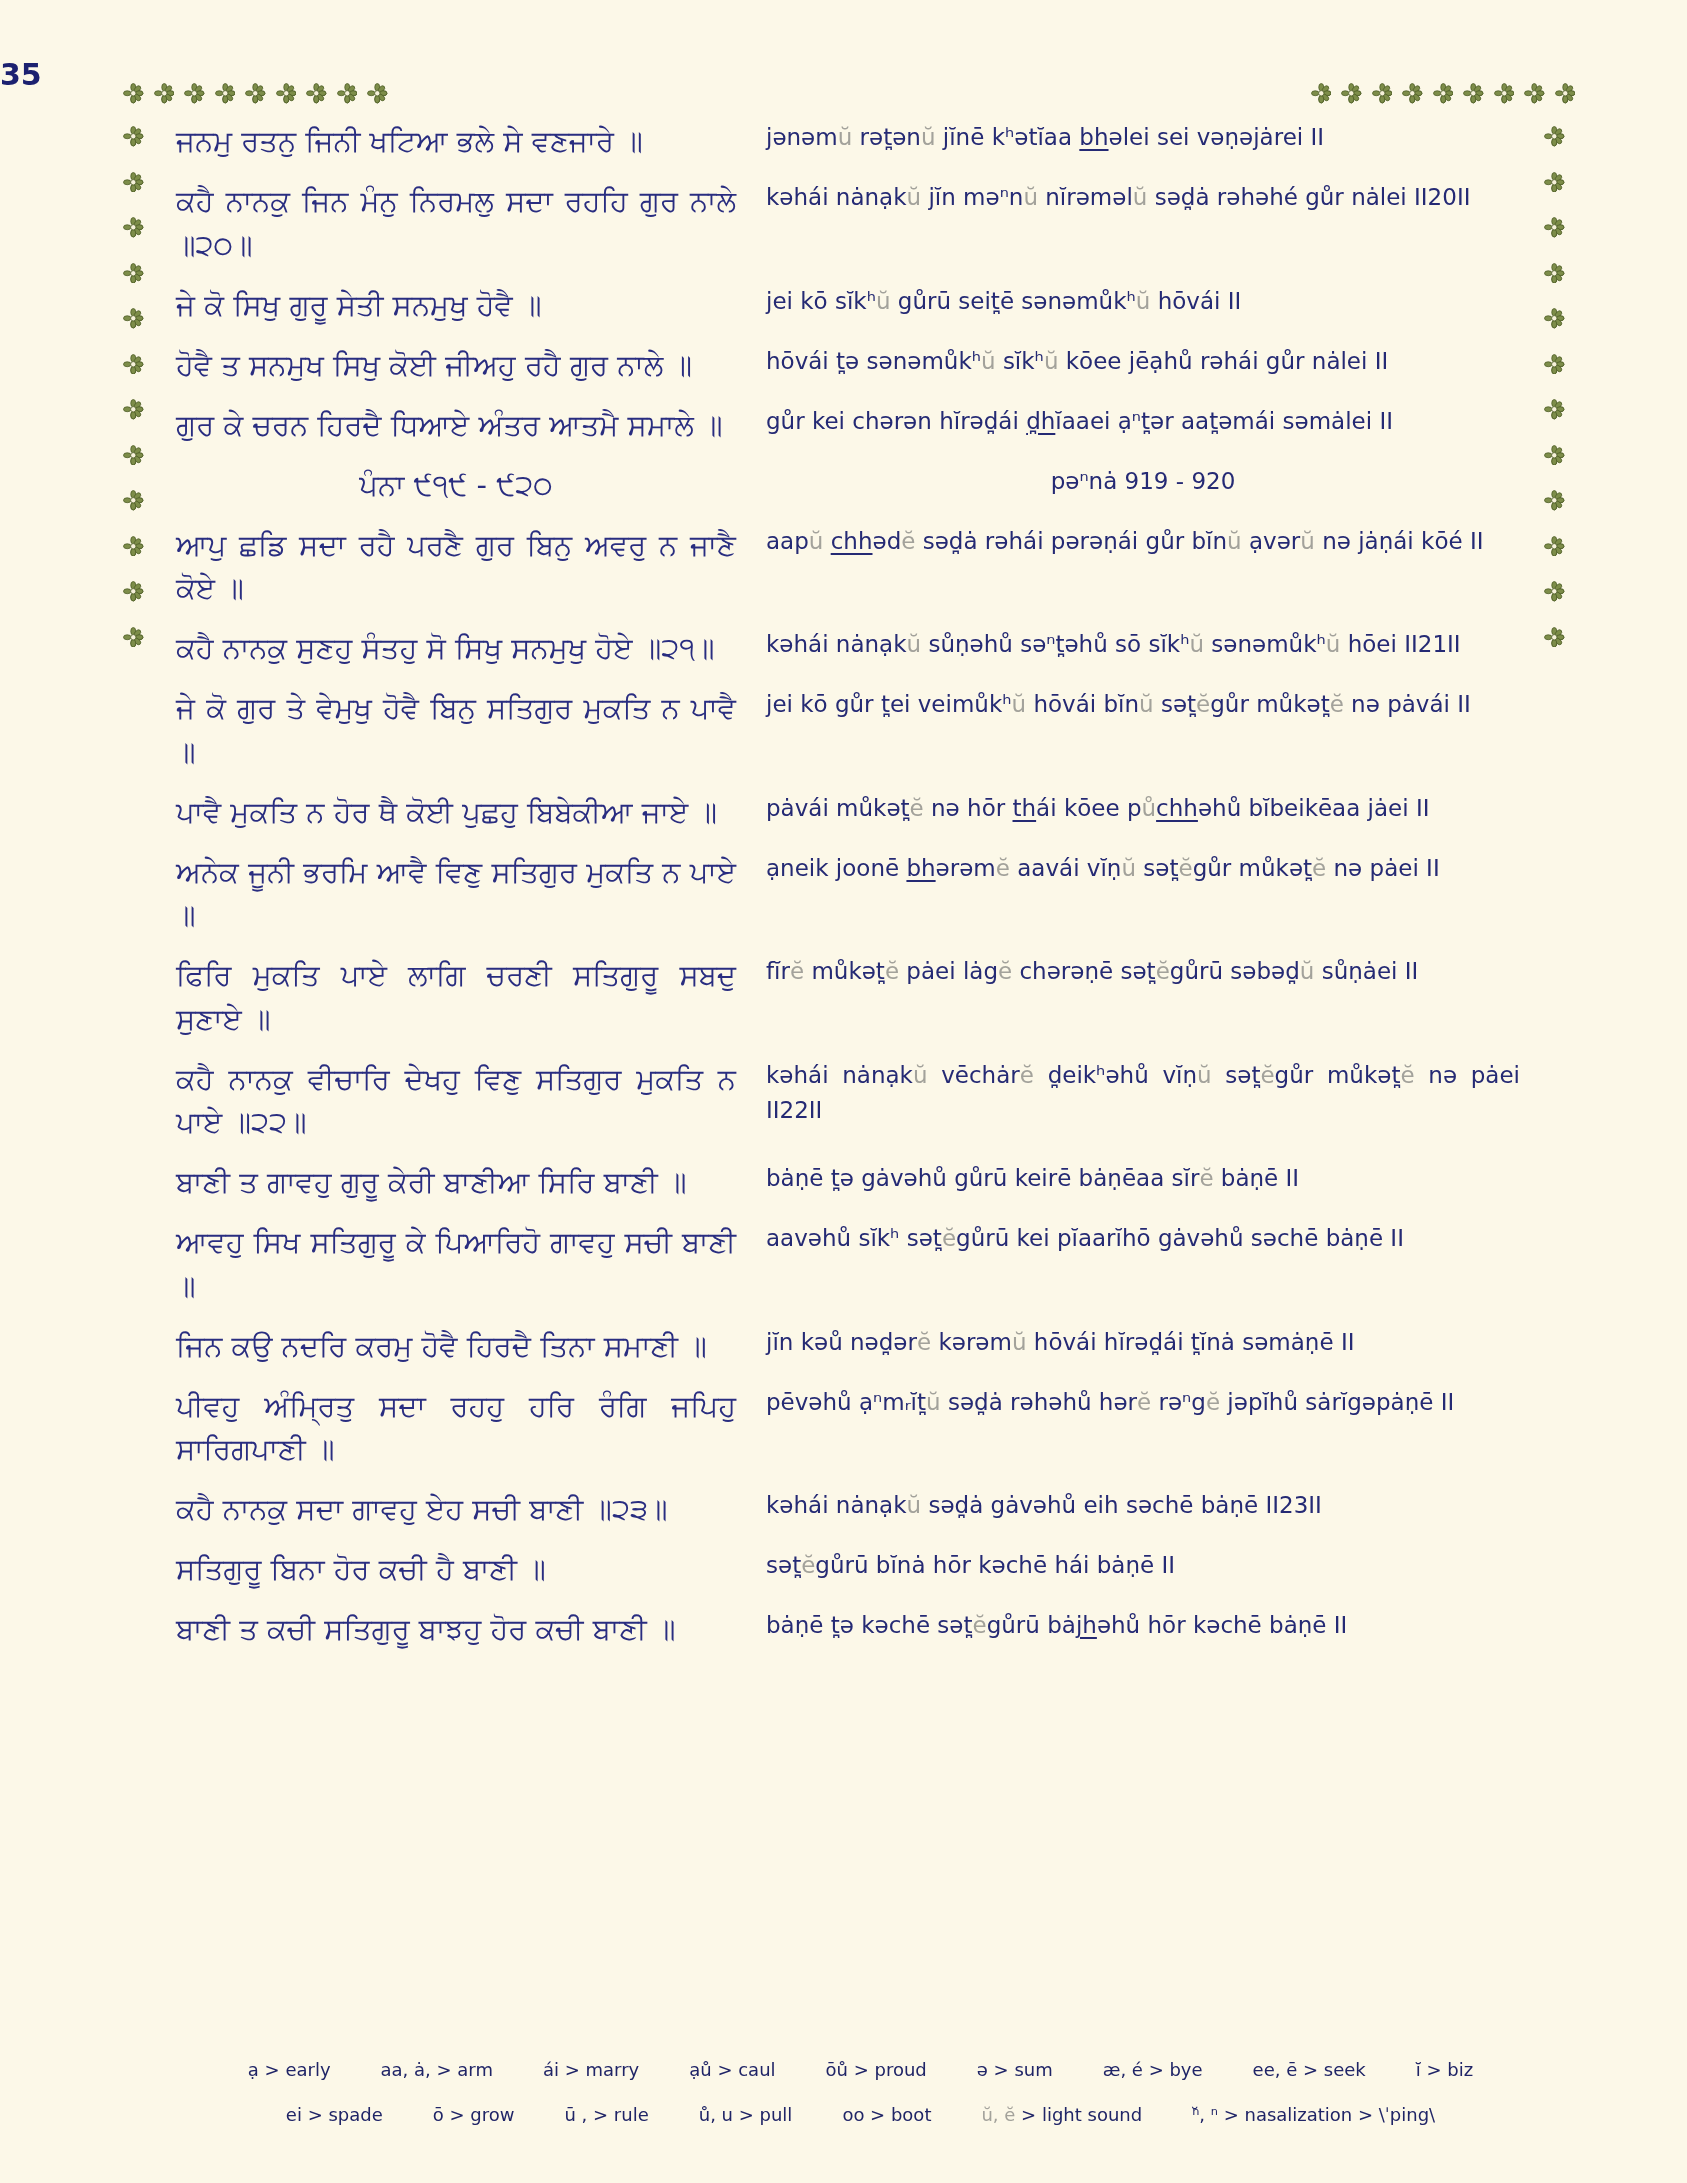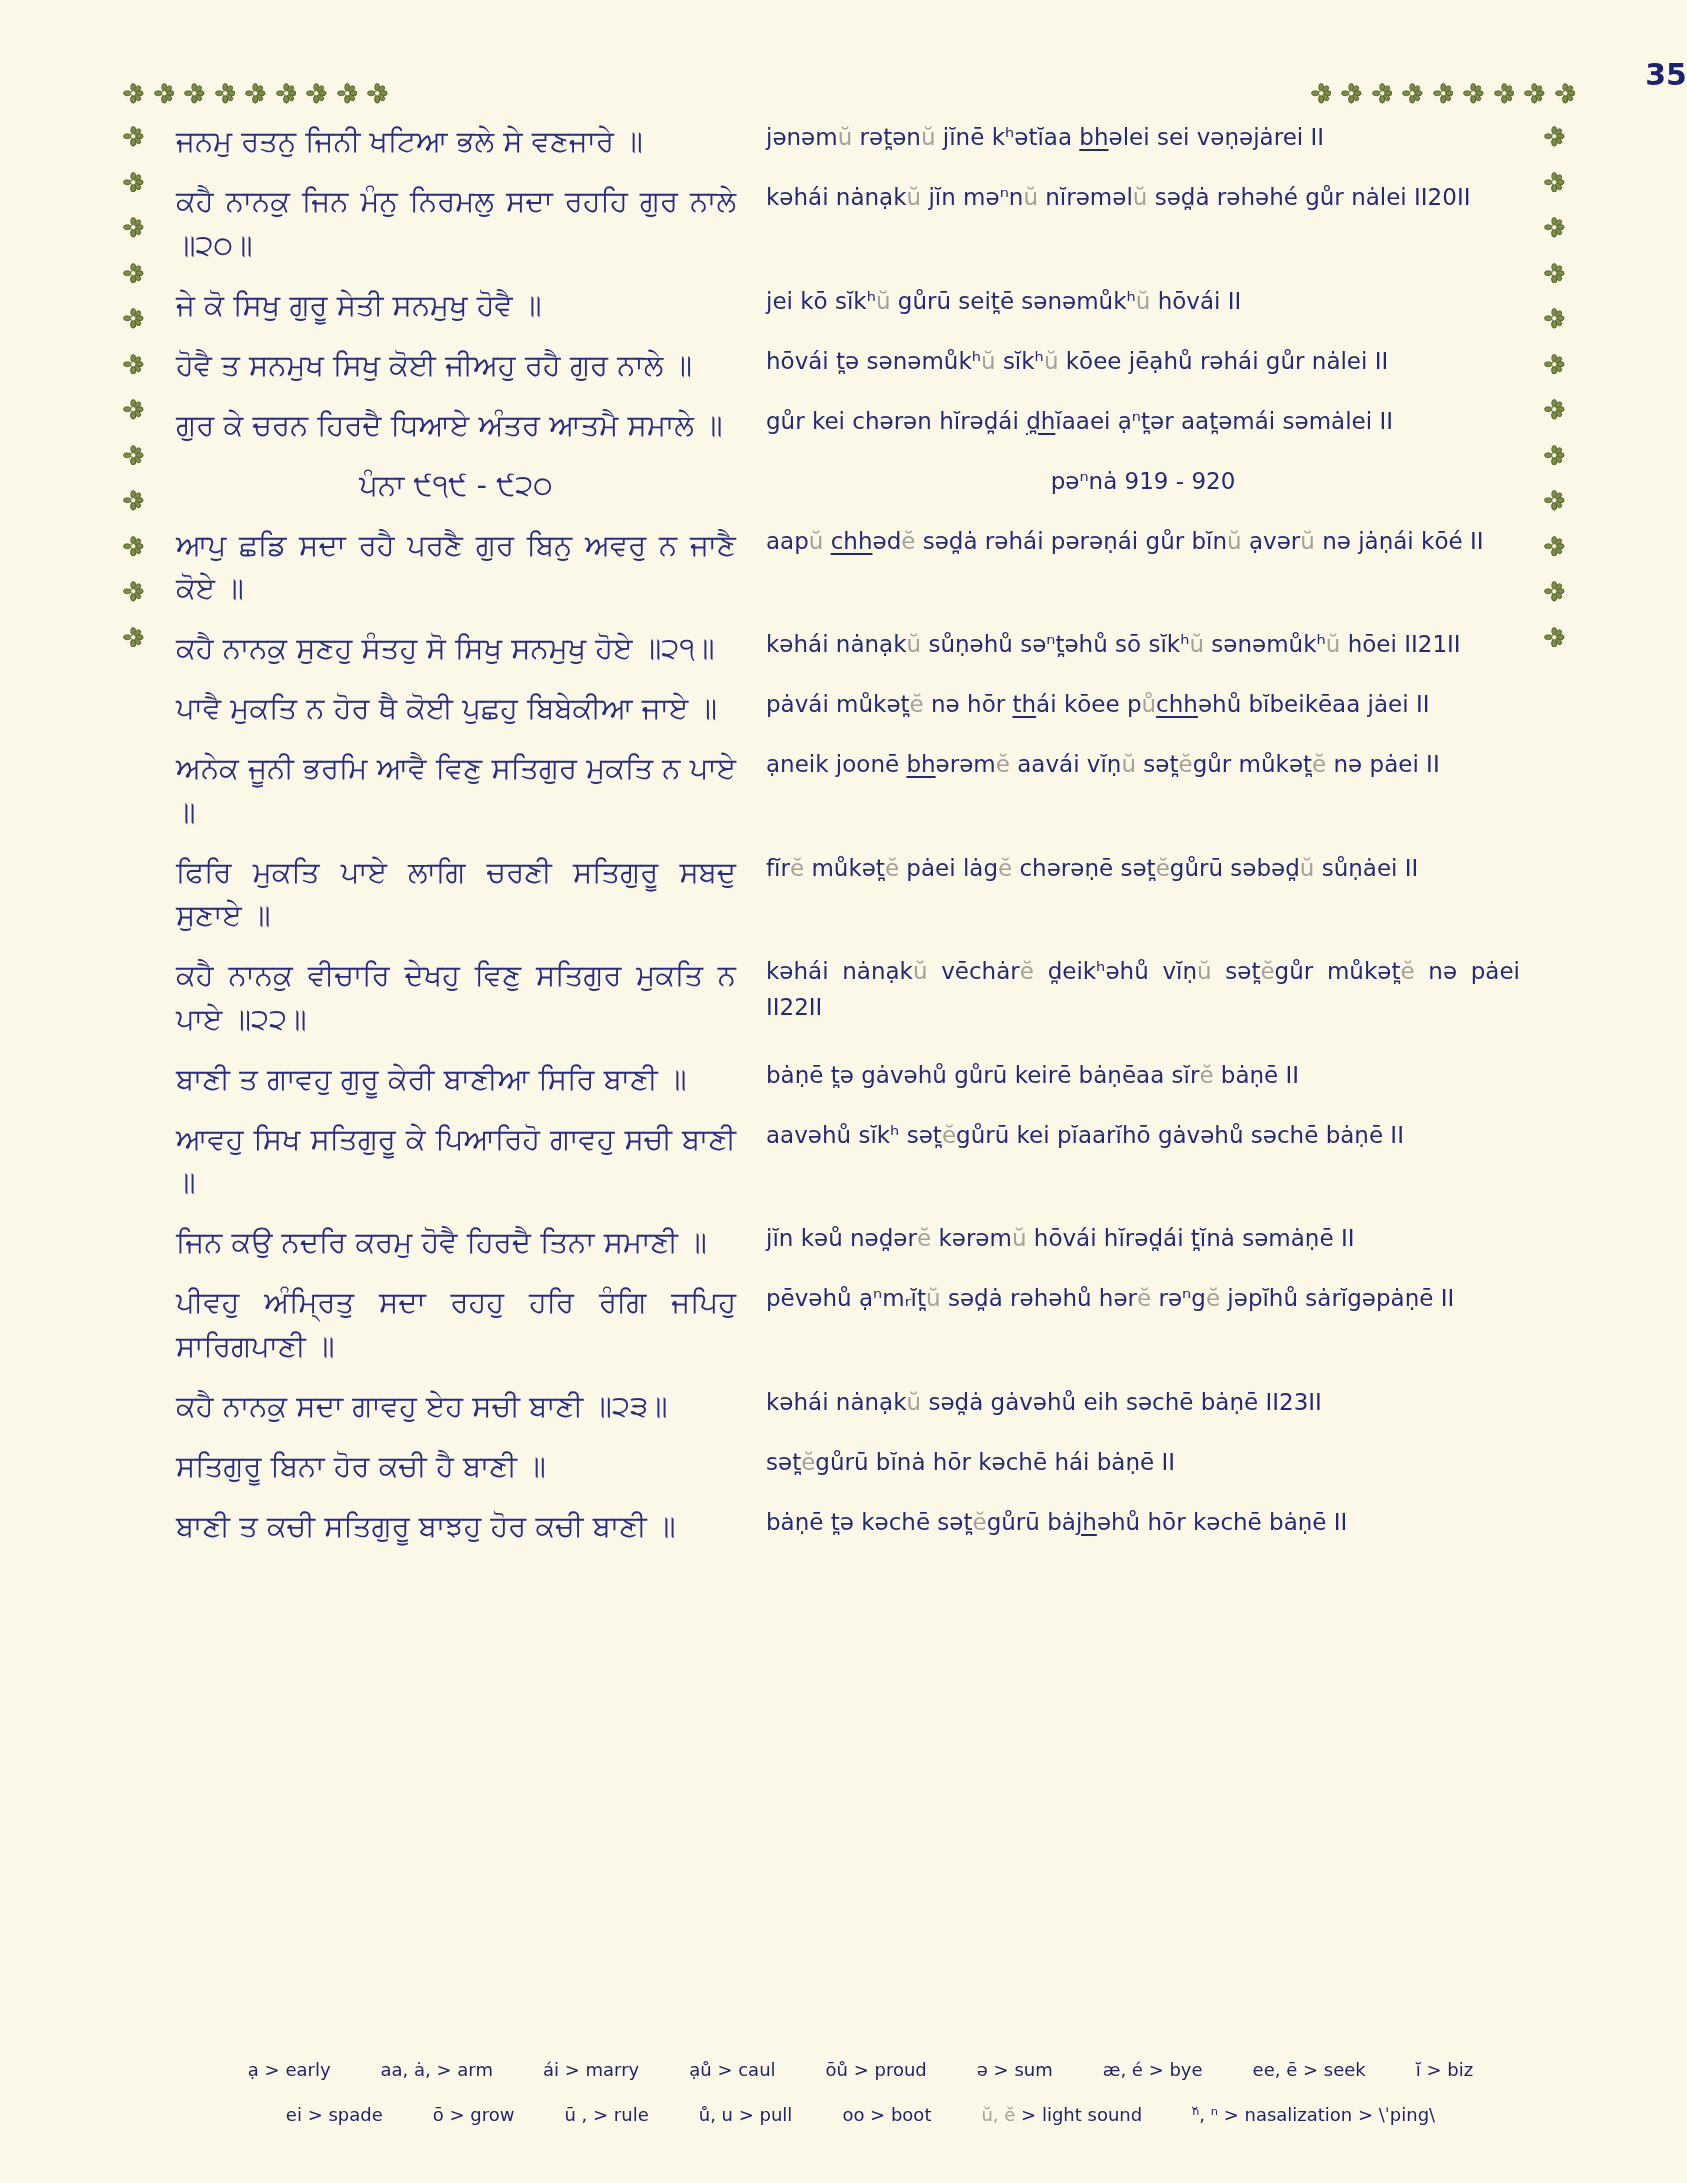--- a/index.html
+++ b/index.html
@@ -1,18 +1,18 @@
 <!DOCTYPE html>
 <html style="font-size:10.6px"><head>
 <meta charset="utf-8">
 <style>
   html,body{margin:0;padding:0}
   .page{position:relative;width:1687px;height:2183px;background:#fcf8e8;
         font-family:"DejaVu Sans",sans-serif;color:#2b2e7d;overflow:hidden}
-  .pageno{position:absolute;top:57px;left:0;width:100%;text-align:right;
+  .pageno{position:absolute;top:57px;left:0;width:100%;text-align:left;
           font-size:30px;font-weight:600;color:#1c2170}
   .orn{position:absolute;display:flex}
   .orn-row-left{left:123px;top:83px;gap:10px}
   .orn-row-right{right:112px;top:83px;gap:10px}
   .orn-col-left{left:123px;top:126px;flex-direction:column;gap:25px}
   .orn-col-right{left:1544px;top:126px;flex-direction:column;gap:25px}
   .fl{width:20.5px;height:20.5px;flex:0 0 auto}
   .content{position:absolute;left:176px;top:120px;width:1344px}
   .vrow{display:flex;gap:30px;margin-bottom:16.5px}
   .gur{width:560px;font-size:29px;line-height:1.5;text-align:justify;color:#292d80}
@@ -213,20 +213,24 @@
       </div>
       <div class="vrow">
         <div class="gur">ਆਪੁ ਛਡਿ ਸਦਾ ਰਹੈ ਪਰਣੈ ਗੁਰ ਬਿਨੁ ਅਵਰੁ ਨ ਜਾਣੈ ਕੋਏ ॥</div>
         <div class="rom">aap<span class="gray">ŭ</span> <span class="ul">chh</span>əd<span class="gray">ĕ</span> səd̪ȧ  rəhái  pərəṇái gůr bĭn<span class="gray">ŭ</span> ạvər<span class="gray">ŭ</span> nə jȧṇái  kōé II</div>
       </div>
       <div class="vrow">
         <div class="gur">ਕਹੈ ਨਾਨਕੁ ਸੁਣਹੁ ਸੰਤਹੁ ਸੋ ਸਿਖੁ ਸਨਮੁਖੁ ਹੋਏ ॥੨੧॥</div>
         <div class="rom">kəhái  nȧnạk<span class="gray">ŭ</span>  sůṇəhů  səⁿt̪əhů  sō  sĭkʰ<span class="gray">ŭ</span> sənəmůkʰ<span class="gray">ŭ</span> hōei II21II</div>
       </div>
       <div class="vrow">
+        <div class="gur">ਜੇ ਕੋ ਗੁਰ ਤੇ ਵੇਮੁਖੁ ਹੋਵੈ ਬਿਨੁ ਸਤਿਗੁਰ ਮੁਕਤਿ ਨ ਪਾਵੈ ॥</div>
+        <div class="rom">jei  kō  gůr  t̪ei  veimůkʰ<span class="gray">ŭ</span>  hōvái  bĭn<span class="gray">ŭ</span>  sət̪<span class="gray">ĕ</span>gůr můkət̪<span class="gray">ĕ</span> nə pȧvái II</div>
+      </div>
+      <div class="vrow">
         <div class="gur">ਪਾਵੈ ਮੁਕਤਿ ਨ ਹੋਰ ਥੈ ਕੋਈ ਪੁਛਹੁ ਬਿਬੇਕੀਆ ਜਾਏ ॥</div>
         <div class="rom">pȧvái   můkət̪<span class="gray">ĕ</span>  nə  hōr  <span class="ul">th</span>ái   kōee  p<span class="gray">ů</span><span class="ul">chh</span>əhů bĭbeikēaa  jȧei II</div>
       </div>
       <div class="vrow">
         <div class="gur">ਅਨੇਕ ਜੂਨੀ ਭਰਮਿ ਆਵੈ ਵਿਣੁ ਸਤਿਗੁਰ ਮੁਕਤਿ ਨ ਪਾਏ ॥</div>
         <div class="rom">ạneik joonē <span class="ul">bh</span>ərəm<span class="gray">ĕ</span> aavái vĭṇ<span class="gray">ŭ</span> sət̪<span class="gray">ĕ</span>gůr můkət̪<span class="gray">ĕ</span> nə pȧei II</div>
       </div>
       <div class="vrow">
         <div class="gur">ਫਿਰਿ ਮੁਕਤਿ ਪਾਏ ਲਾਗਿ ਚਰਣੀ ਸਤਿਗੁਰੂ ਸਬਦੁ ਸੁਣਾਏ ॥</div>
         <div class="rom">fĭr<span class="gray">ĕ</span> můkət̪<span class="gray">ĕ</span> pȧei  lȧg<span class="gray">ĕ</span> chərəṇē sət̪<span class="gray">ĕ</span>gůrū səbəd̪<span class="gray">ŭ</span> sůṇȧei II</div>

